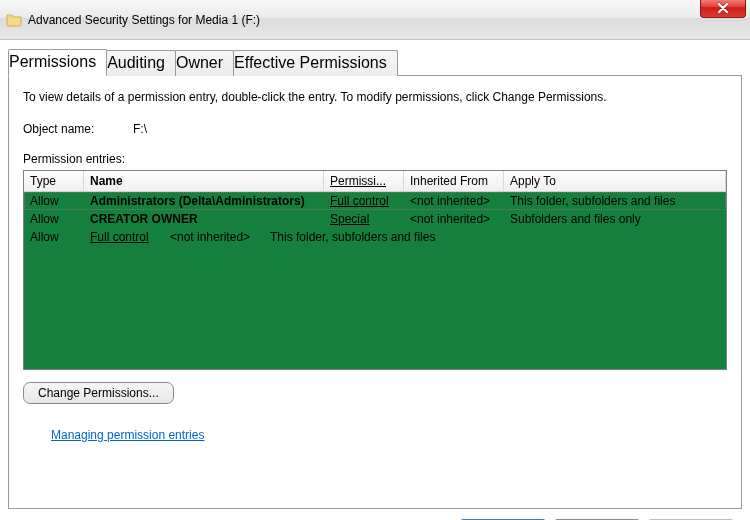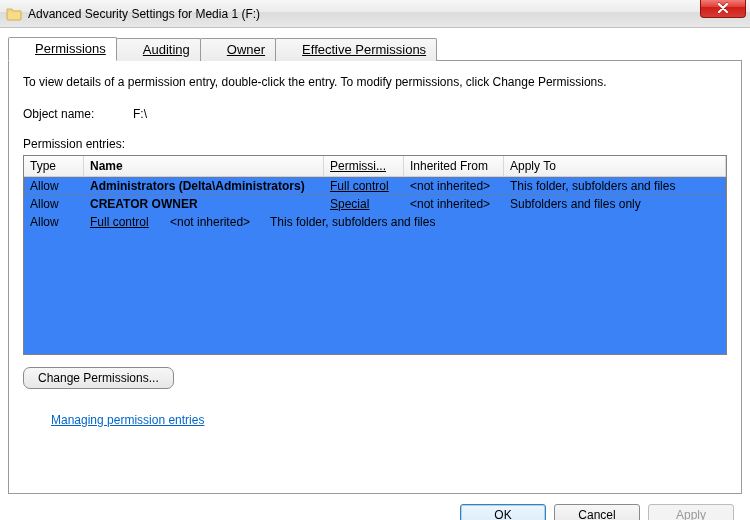--- a/index.html
+++ b/index.html
@@ -9,21 +9,21 @@
     font-size: 12px;
     background: #fff;
     width: 750px;
     height: 520px;
     overflow: hidden;
     color: #000;
   }
 
   
   .titlebar {
-    height: 28px;
+    height: 40px;
     background: linear-gradient(to bottom, #f7f7f7 0%, #ebebeb 45%, #dcdcdc 46%, #e8e8e8 100%);
     border-bottom: 1px solid #bfbfbf;
     display: flex;
     align-items: center;
     padding-left: 6px;
     position: relative;
   }
   .titlebar .icon { width: 16px; height: 16px; margin-right: 6px; }
   .title-text { font-size: 12px; color: #000; }
   .close-btn {
@@ -50,30 +50,29 @@
   }
 
   
   .tabstrip {
     display: flex;
     align-items: flex-end;
     position: relative;
     z-index: 2;
   }
   .tab {
-    padding: 3px 10px 4px 26px;
+    padding: 3px 10px 4px 0;
     border: 1px solid #9a9a9a;
     border-bottom: none;
     background: linear-gradient(to bottom, #f7f7f7, #ececec);
     margin-right: -1px;
-    font-size: 13px;
+    font-size: 16px;
     border-radius: 2px 2px 0 0;
     position: relative;
     top: 1px;
-    text-decoration: underline;
   }
   .tab.active {
     background: #fff;
     border-bottom: 1px solid #fff;
     z-index: 3;
     top: 1px;
   }
 
   .tabpage {
     border: 1px solid #9a9a9a;
@@ -87,21 +86,21 @@
   .info-line { margin-bottom: 18px; }
   .obj-row { display:flex; margin-bottom: 16px; }
   .obj-label { width: 110px; }
   .entries-label { margin-bottom: 4px; }
 
   
   .list {
     border: 1px solid #828282;
     height: 200px;
     overflow: hidden;
-    background: #3b82f6;
+    background: #15803d;
   }
   .list-header {
     display: flex;
     background: linear-gradient(to bottom, #fdfdfd 0%, #f0f0f0 100%);
     border-bottom: 1px solid #d0d0d0;
     font-size: 12px;
   }
   .list-header .col {
     padding: 3px 6px;
     border-right: 1px solid #d8d8d8;

